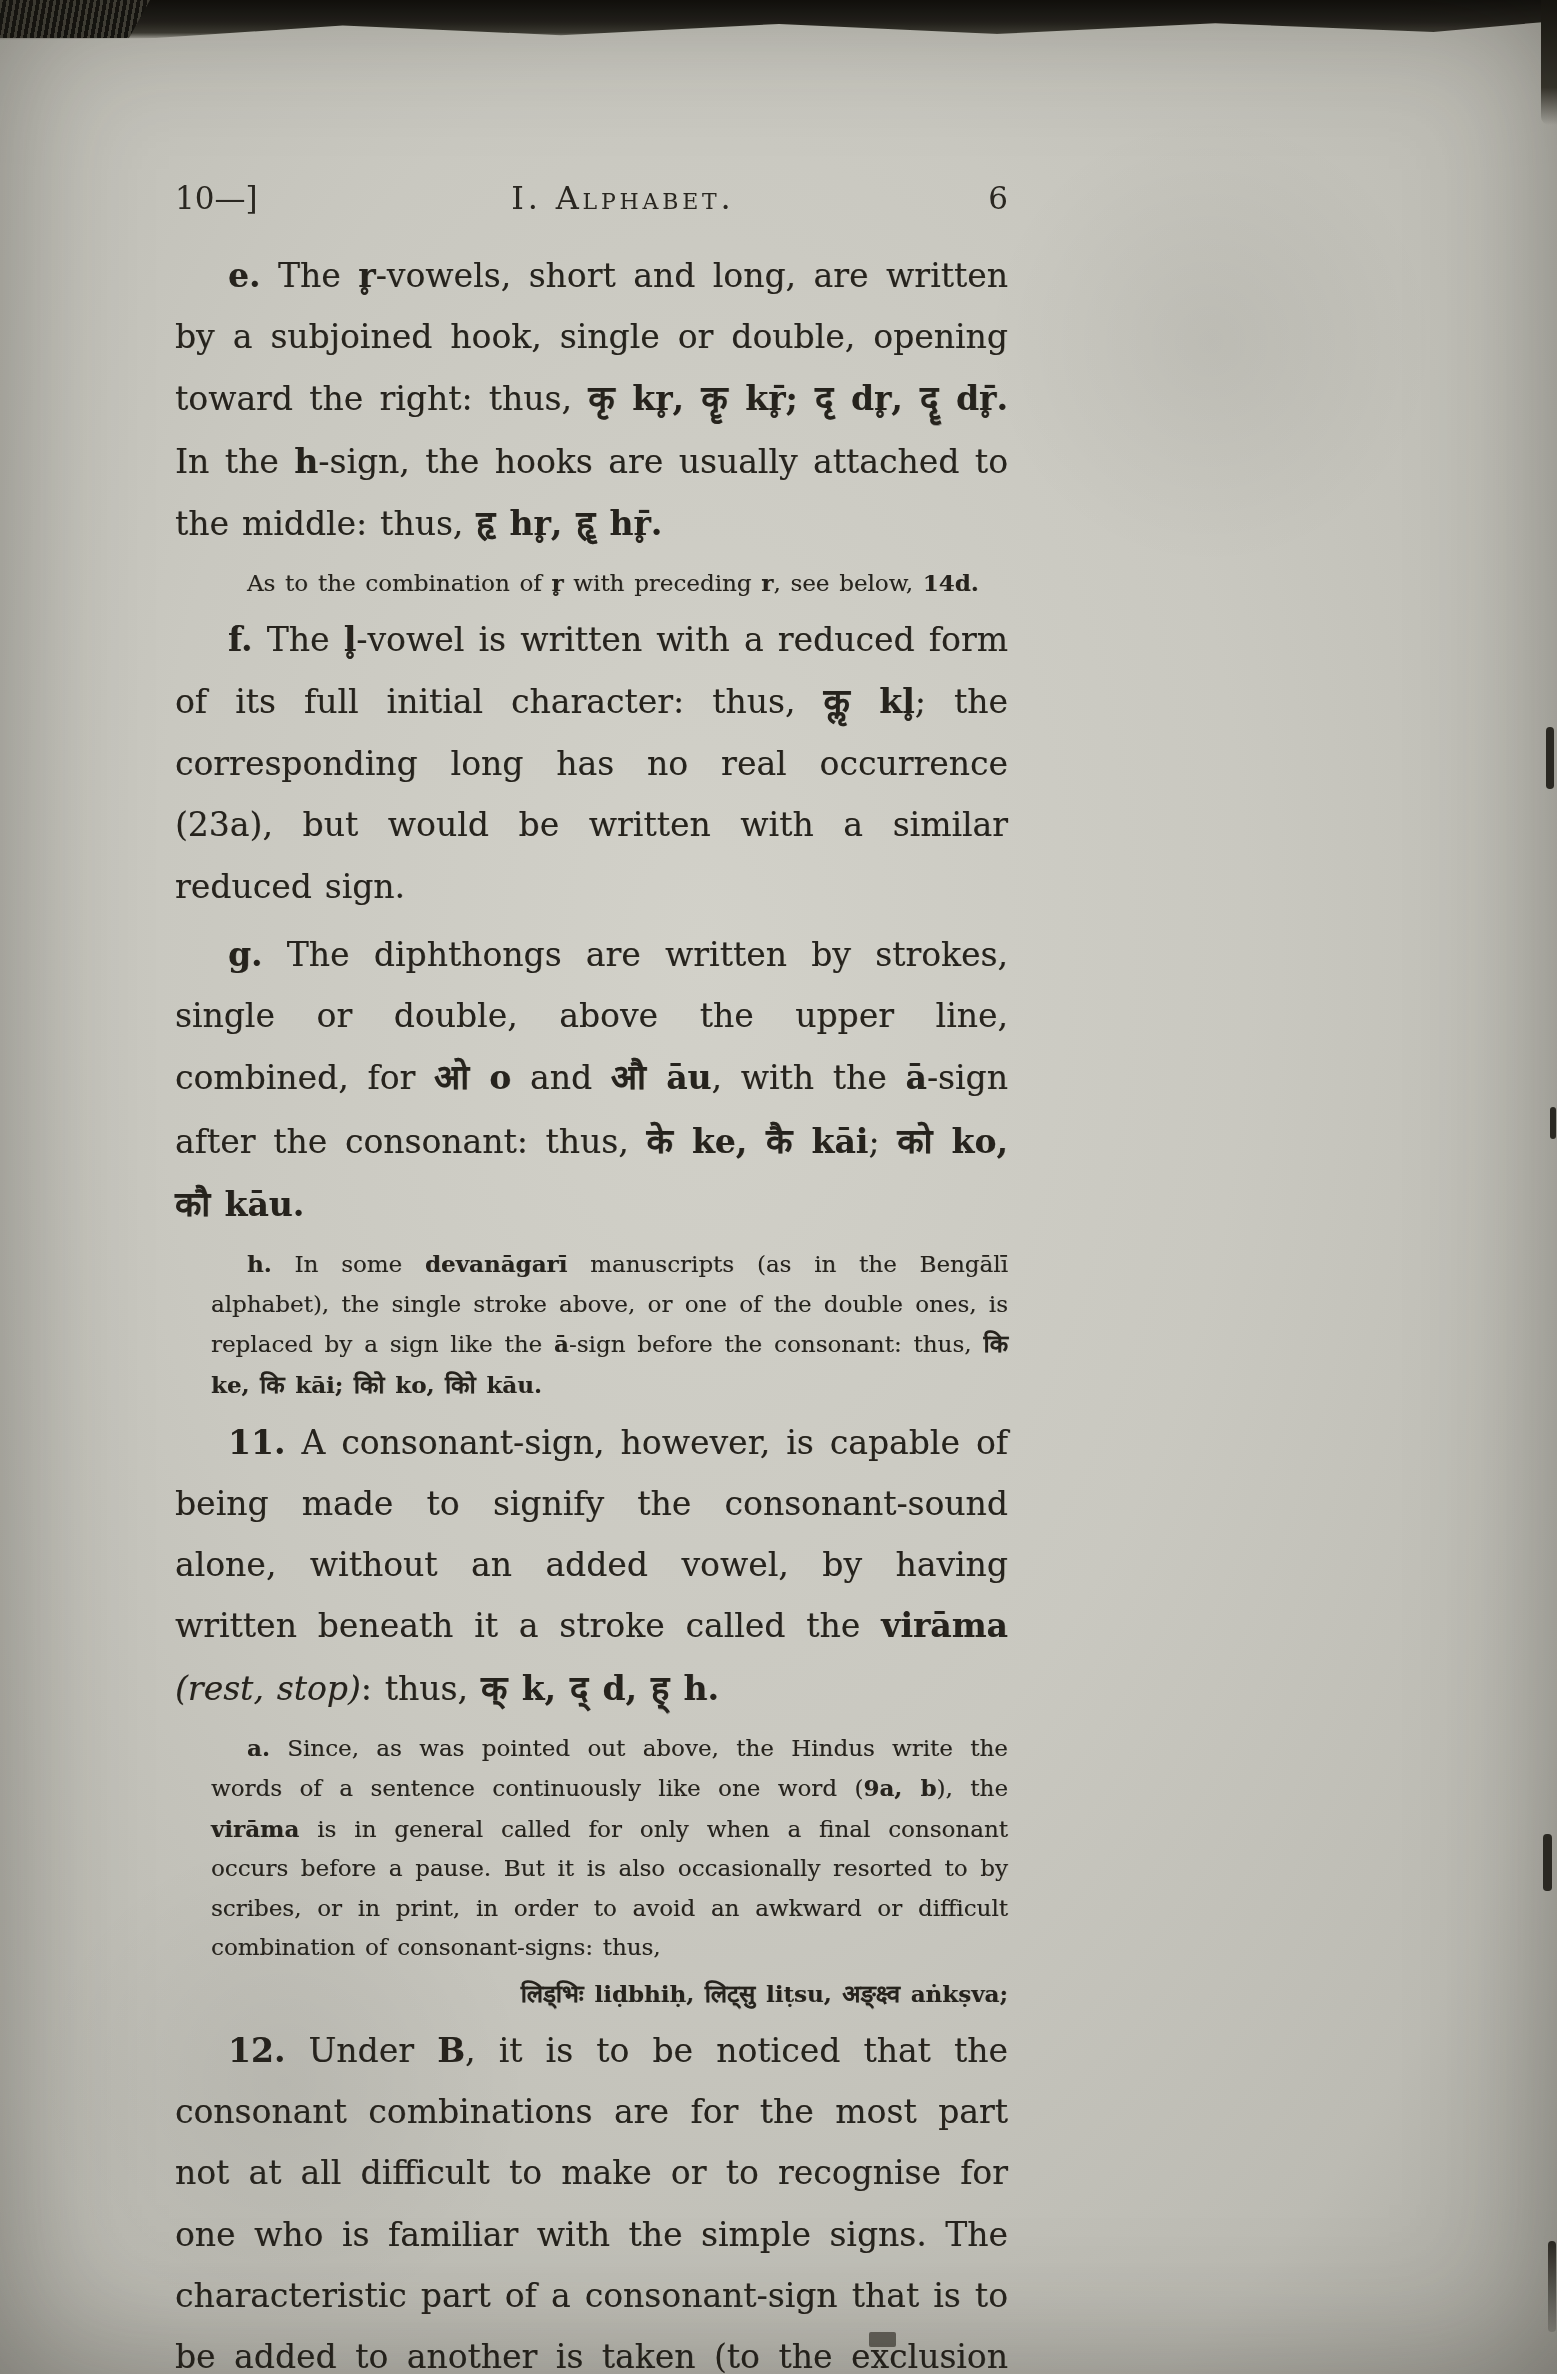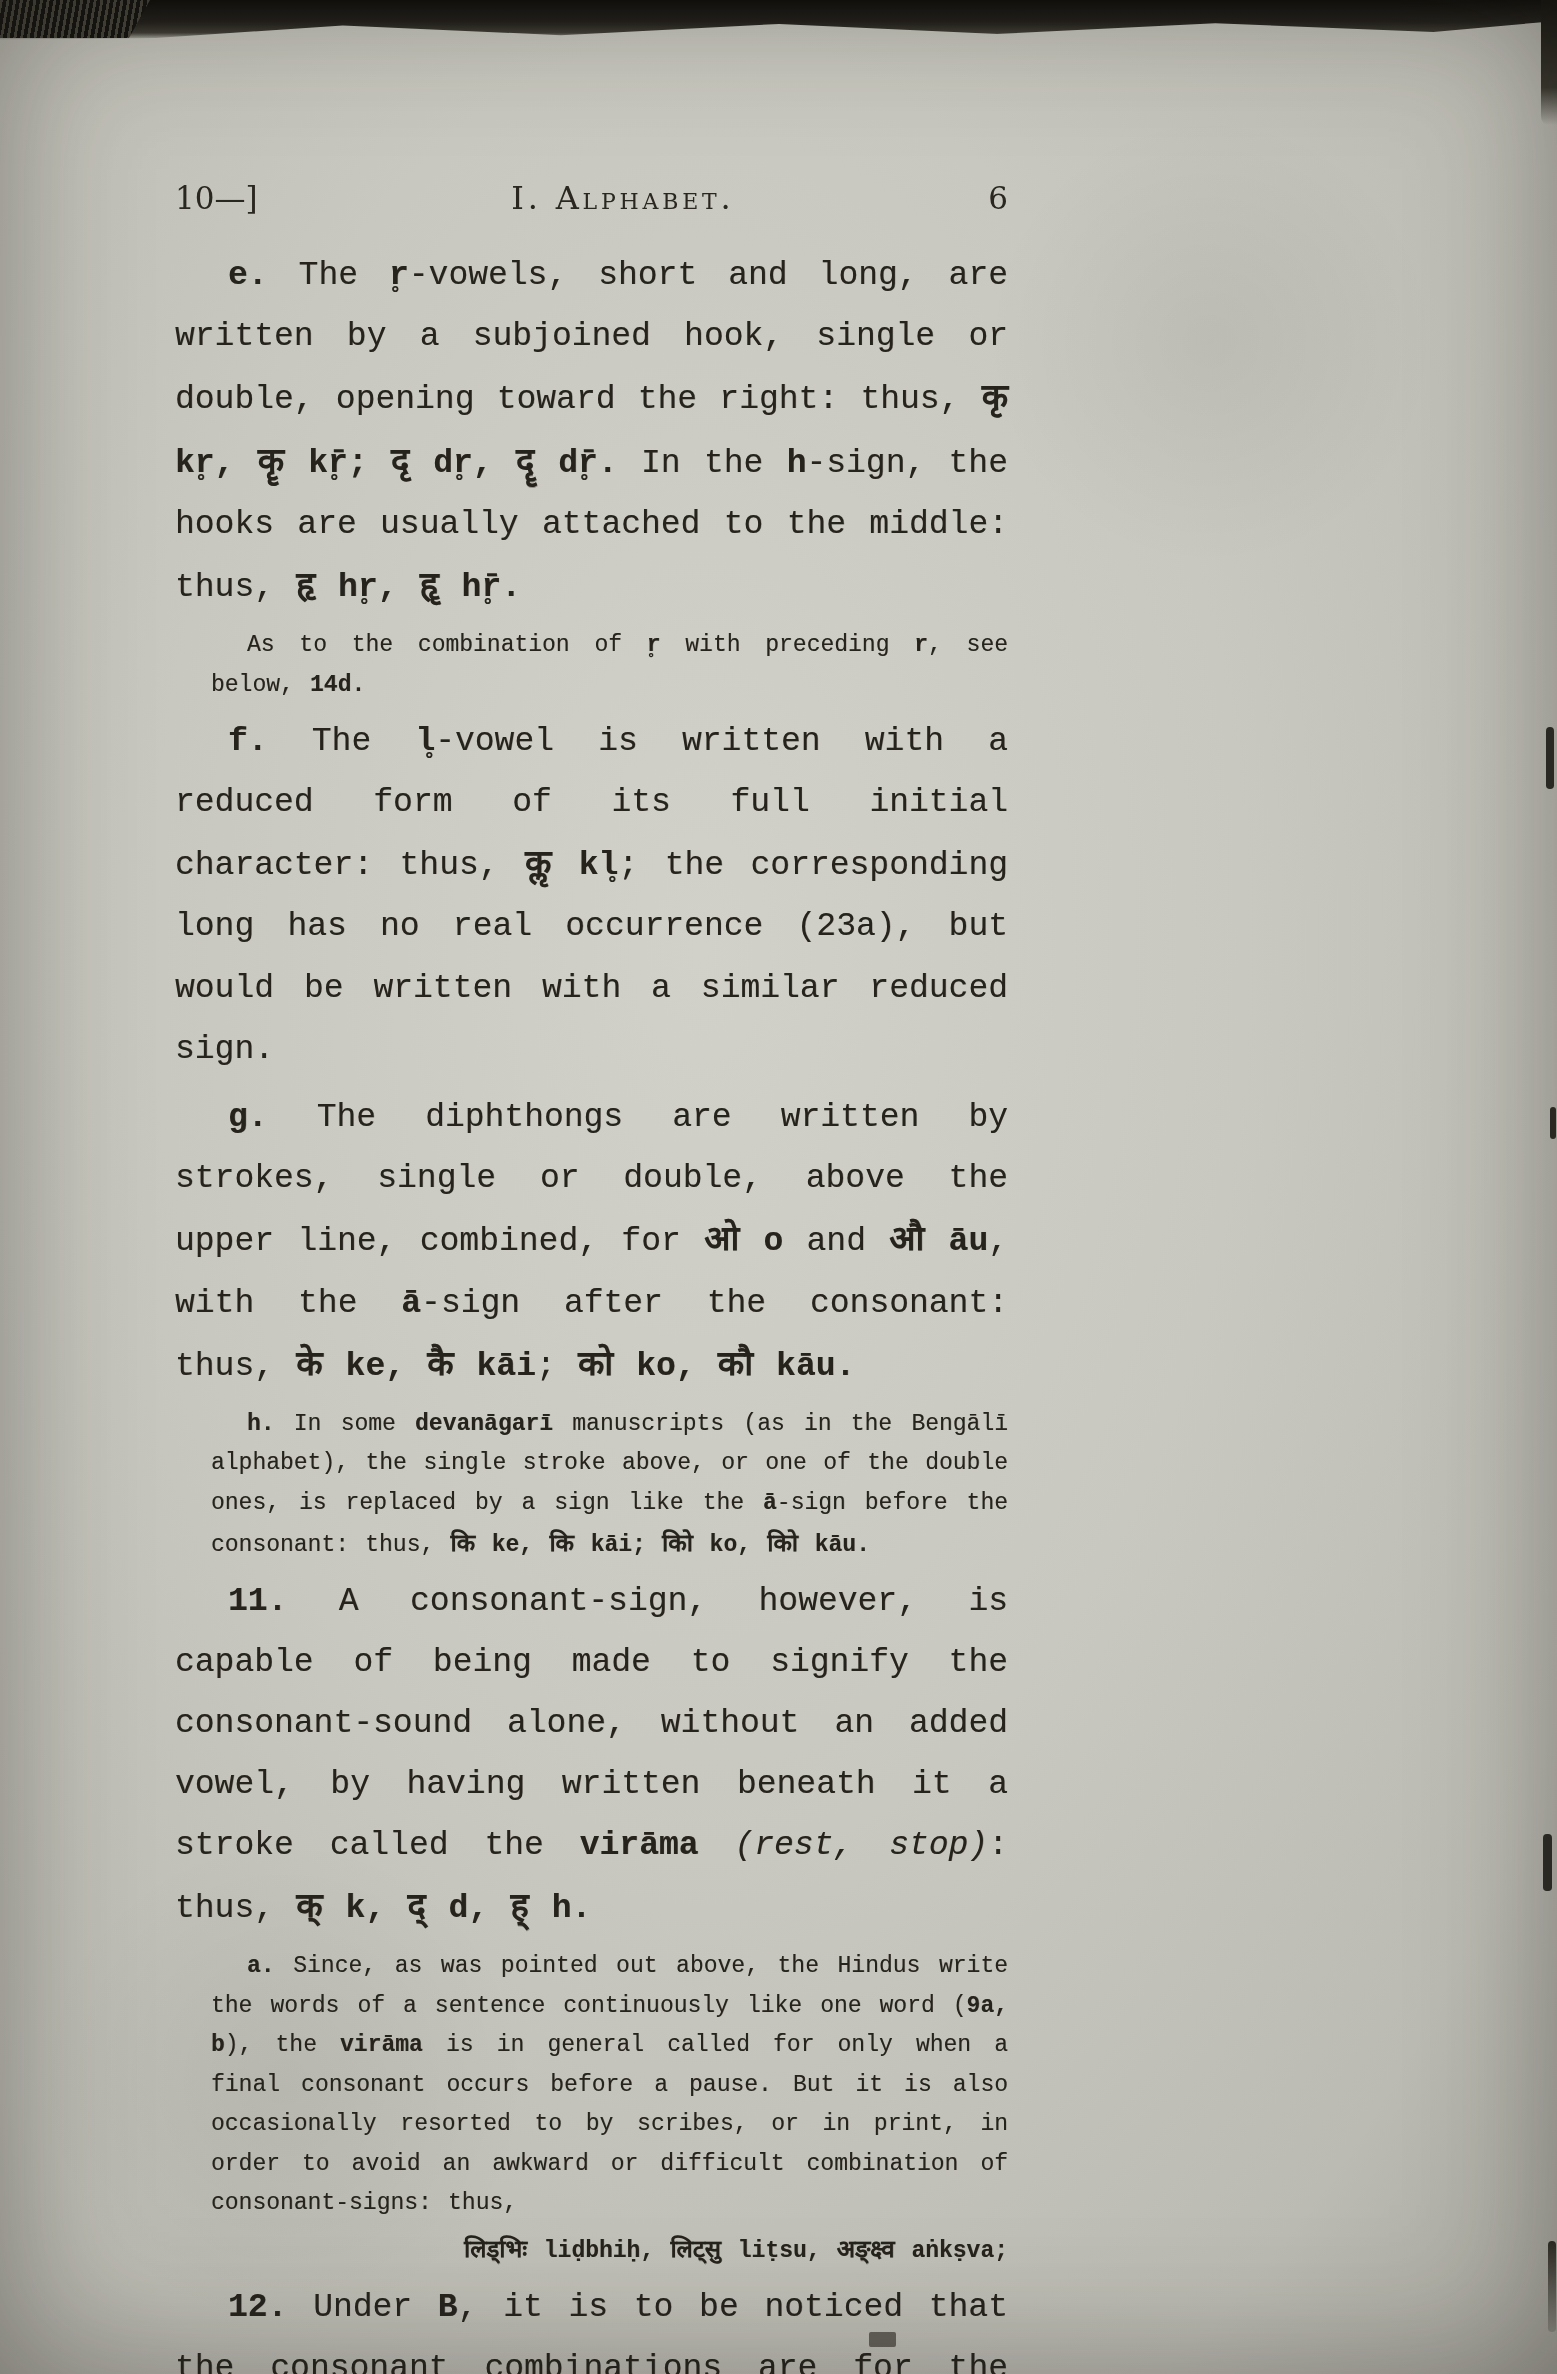--- a/index.html
+++ b/index.html
@@ -71,21 +71,20 @@
     letter-spacing: 3.8px;
     font-size: 32px;
     margin-top: 47px;
   }
 
   .para {
     margin: 0 0 7.6px 0;
     text-align: justify;
     word-spacing: 2.4px;
     text-shadow: 0.4px 0.4px 0 rgba(38,35,29,0.35);
-    font-family: Liberation Mono, monospace;
   }
   .body  { font-size: 33px; line-height: 1.85; }
   .small { font-size: 23px; line-height: 1.72; margin-bottom: 5.7px; margin-left: 36px; }
   .body.indent  { text-indent: 53px; }
   .small.indent { text-indent: 36px; }
   .center { text-align: right; text-indent: 0; }
 
   .seg-plain  { font-weight: normal; }
   .seg-bold   { font-weight: bold; }
   .seg-italic { font-style: italic; margin-top: 20px; }

